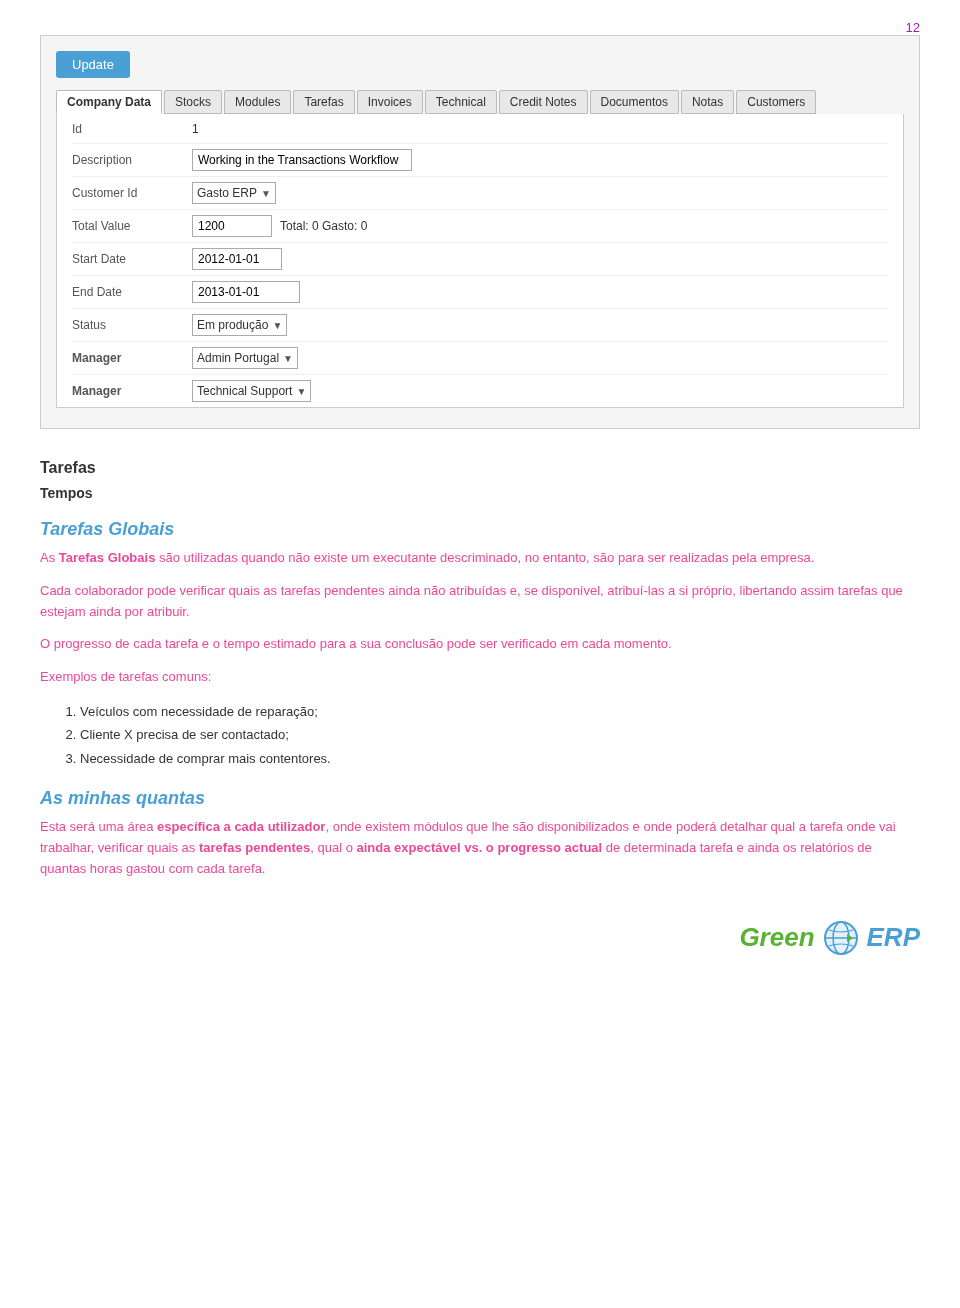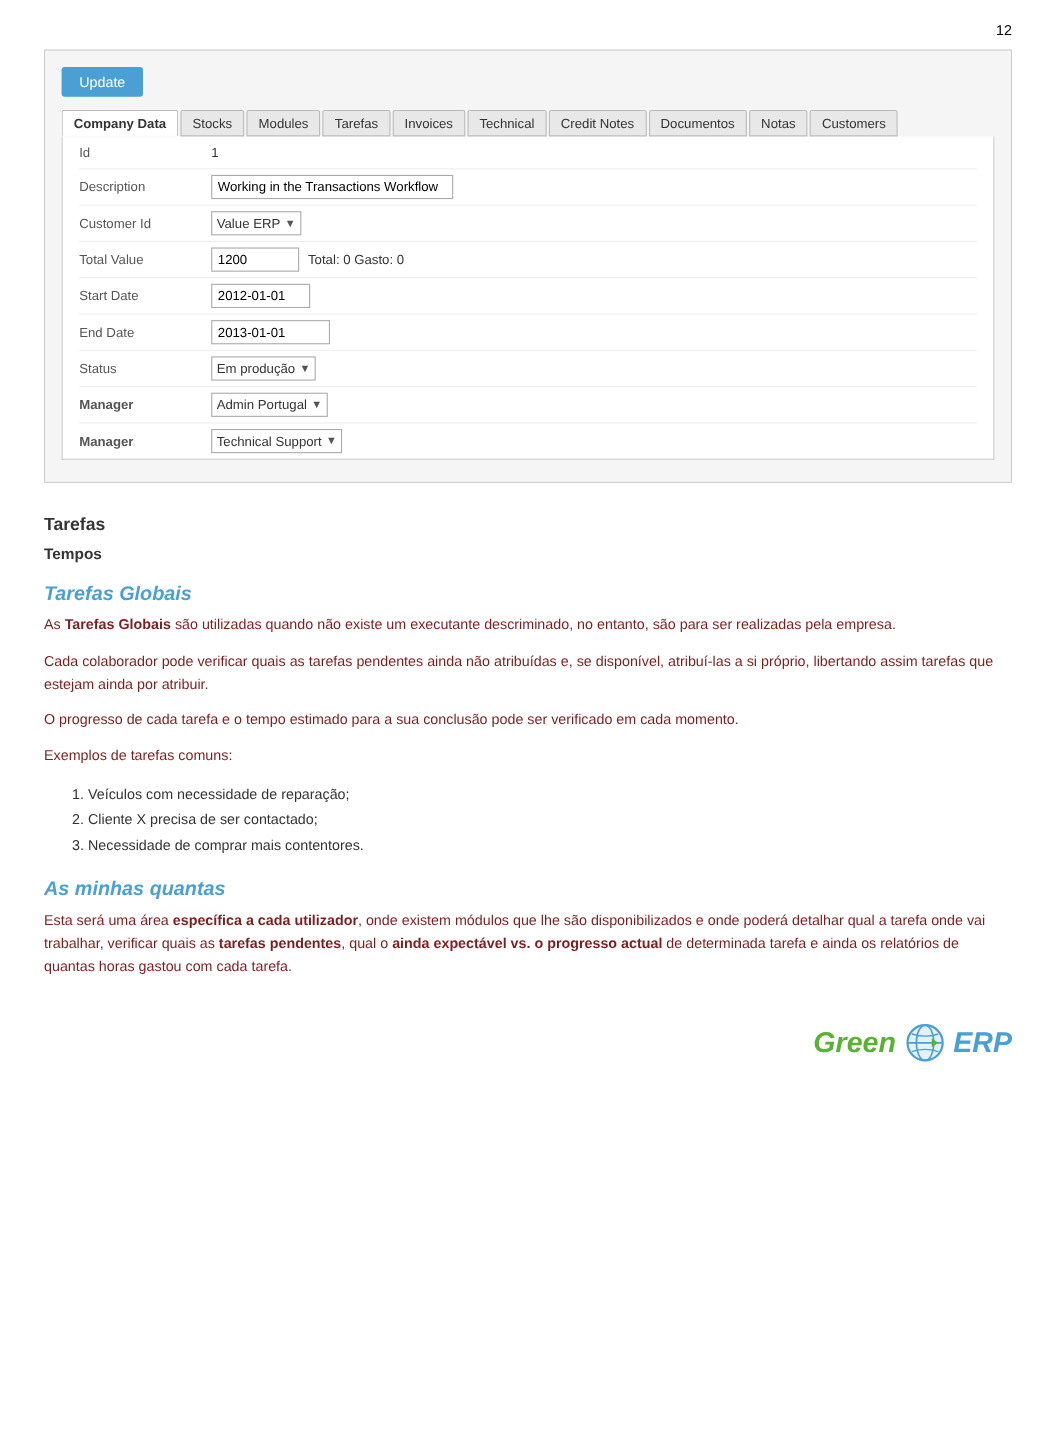--- a/index.html
+++ b/index.html
@@ -6,22 +6,21 @@
     body {
       background: #ffffff;
       font-family: Arial, sans-serif;
       font-size: 13px;
       color: #333;
       padding: 20px 40px;
     }
     .page-number {
       text-align: right;
       font-size: 13px;
-      color: #000000;
-      margin-bottom: 10px;
+      color: #a21caf;
     }
     .ui-panel {
       border: 1px solid #ccc;
       background: #f5f5f5;
       padding: 15px 15px 20px 15px;
       margin-bottom: 30px;
     }
     .update-btn {
       background: #4a9fd4;
       color: #fff;
@@ -118,21 +117,21 @@
     }
     .section-title-italic {
       font-size: 18px;
       font-weight: bold;
       font-style: italic;
       color: #4a9fd4;
       margin: 18px 0 8px 0;
     }
     .body-text {
       font-size: 13px;
-      color: #7f1d1d;
+      color: #ec4899;
       line-height: 1.6;
       margin-bottom: 12px;
     }
     .body-text b { font-weight: bold; }
     .list-items {
       margin: 4px 0 12px 40px;
     }
     .list-items li {
       font-size: 13px;
       color: #333;
@@ -203,21 +202,21 @@
       <div class="form-label">Description</div>
       <div class="form-value">
         <input type="text" class="text-input wide" style="width: 220px;" value="Working in the Transactions Workflow">
       </div>
     </div>
 
     <div class="form-row">
       <div class="form-label">Customer Id</div>
       <div class="form-value">
         <div class="select-wrap">
-          <span>Value ERP</span>
+          <span>Gasto ERP</span>
           <span class="select-arrow">▼</span>
         </div>
       </div>
     </div>
 
     <div class="form-row">
       <div class="form-label">Total Value</div>
       <div class="form-value">
         <input type="text" class="text-input medium" value="1200" style="">
         <span>Total: 0  Gasto: 0</span>

